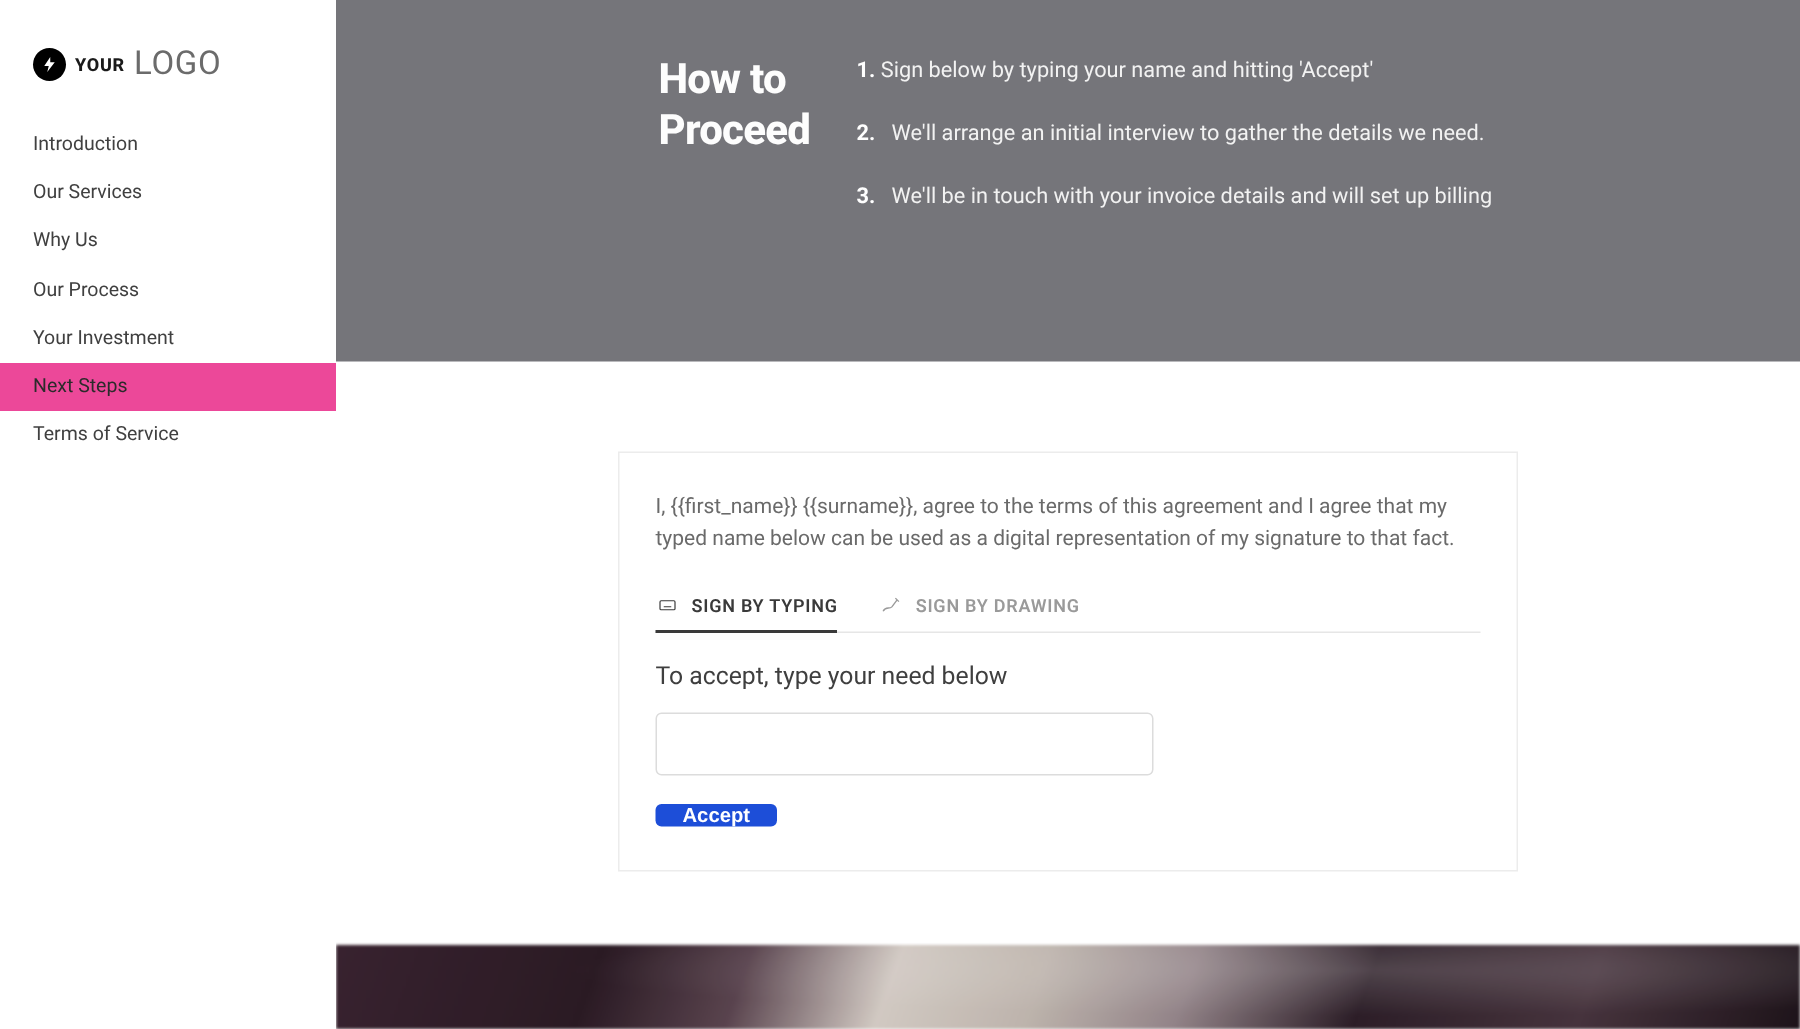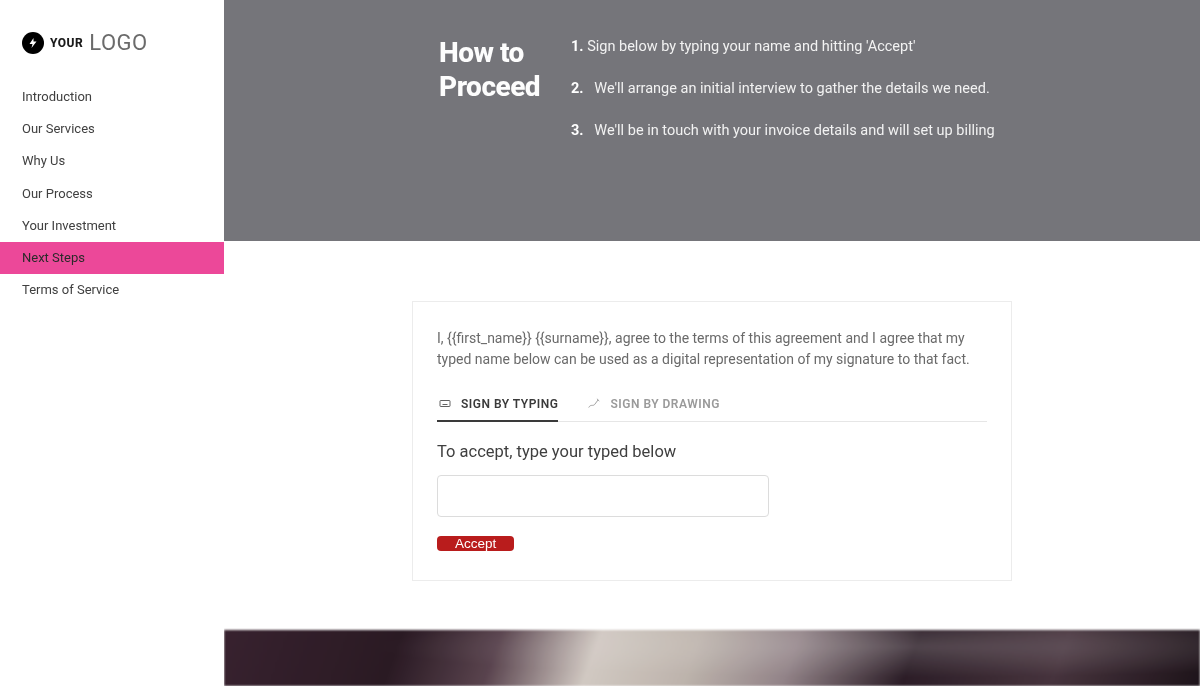--- a/index.html
+++ b/index.html
@@ -165,27 +165,27 @@
       width: 332px;
       height: 42px;
       border: 1px solid #dcdcdc;
       border-radius: 4px;
       padding: 0 12px;
       font-size: 14px;
       margin-bottom: 16px;
       display: block;
     }
     .accept-btn {
-      background: #b91c1c;
+      background: #1d4ed8;
       color: #fff;
       border: none;
       border-radius: 4px;
       padding: 0 18px;
       font-size: 13.5px;
-      font-weight: 400;
+      font-weight: 700;
       cursor: pointer;
     }
     .footer-image {
       position: absolute;
       left: 224px;
       right: 0;
       bottom: 0;
       height: 56px;
       background: linear-gradient(110deg, #3b2431 0%, #2c1b25 18%, #5e4752 28%, #dcd3cc 38%, #c7bdb5 48%, #9a8a8f 58%, #2e1f29 70%, #4a3640 85%, #1f141b 100%);
       filter: blur(1px) brightness(0.95);
@@ -264,21 +264,21 @@
           <span class="tab-icon">
             <svg viewBox="0 0 24 24" width="16" height="14" fill="none" stroke="#9a9a9a" stroke-width="1.6">
                 <path d="M3 18 C 6 12, 10 16, 13 13 L 19 5"></path>
                 <path d="M17 3 L21 7"></path>
               </svg>
           </span>
           <span>SIGN BY DRAWING</span>
         </div>
       </div>
 
-      <div class="accept-label">To accept, type your typed below</div>
+      <div class="accept-label">To accept, type your need below</div>
 
       <input type="text" class="name-input" placeholder="" style="">
 
       <button class="accept-btn">Accept</button>
     </div>
   </div>
 </main>
 
 <div class="footer-image"></div>
 

